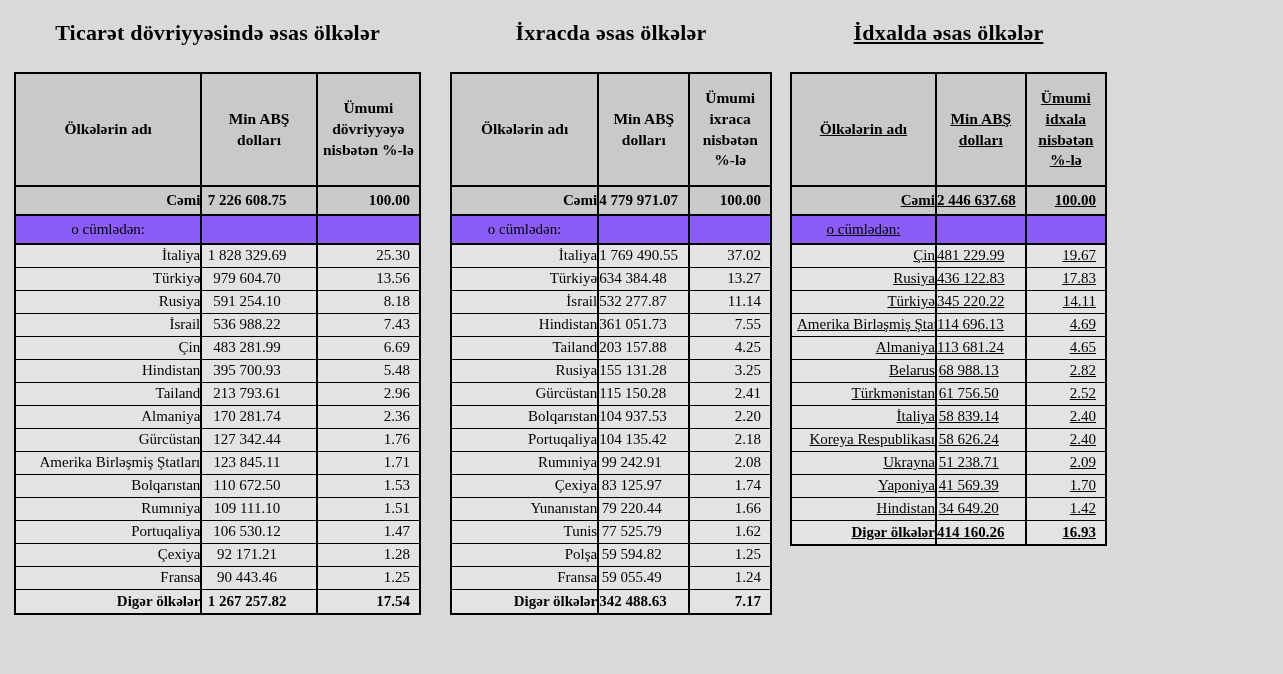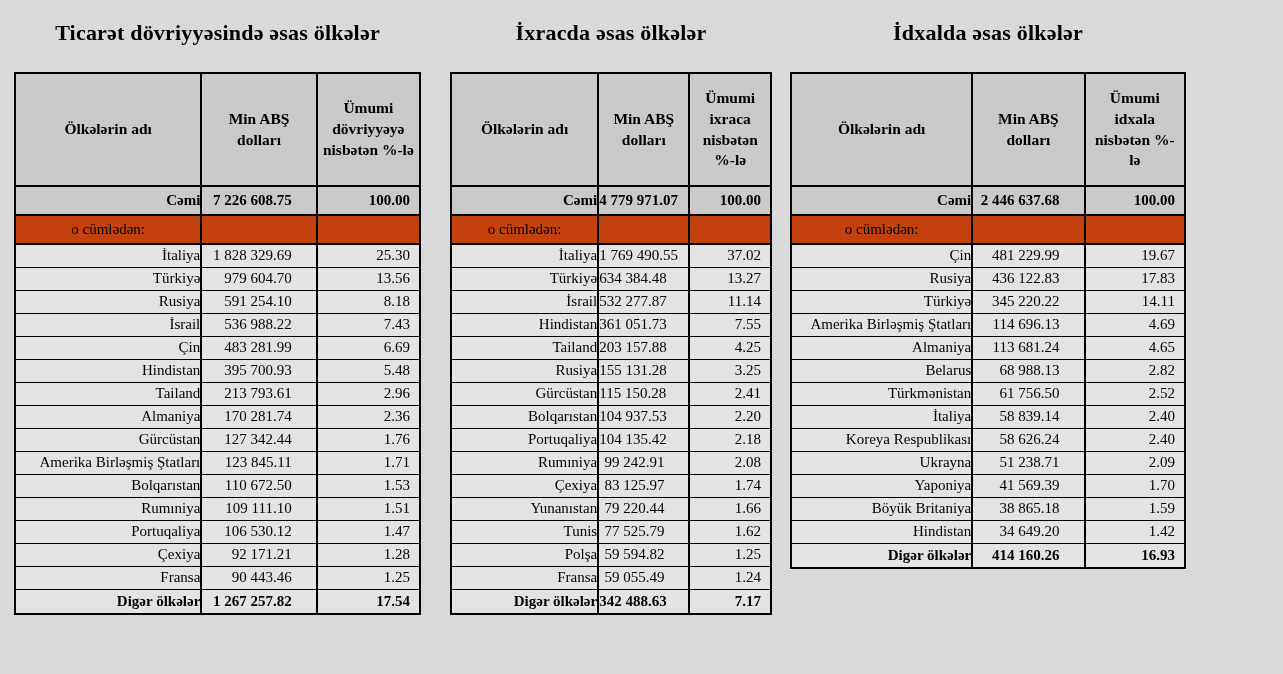--- a/index.html
+++ b/index.html
@@ -12,21 +12,21 @@
   }
   .page {
     display: flex;
     padding-left: 14px;
     padding-right: 15px;
     align-items: flex-start;
   }
   .table-block { flex: 0 0 auto; }
   .block-0 { width: 407px; margin-right: 29px; border-radius: 16px; }
   .block-1 { width: 322px; margin-right: 18px; }
-  .block-2 { width: 396px; }
+  .block-2 { width: 317px; text-decoration: underline; }
   h2.table-title {
     text-align: center;
     font-size: 22px;
     font-weight: bold;
     margin-top: 20px;
     letter-spacing: 0.2px;
     white-space: nowrap;
   }
   table.data-table {
     border-collapse: collapse;
@@ -56,42 +56,42 @@
     border-bottom-width: 2px;
   }
   tr.total td {
     background: #c9c9c9;
     font-weight: bold;
     height: 29px;
     border-top-width: 2px;
     border-bottom-width: 2px;
   }
   tr.sub td {
-    background: #c2410c;
+    background: #8b5cf6;
     height: 29px;
     border-bottom-width: 2px;
   }
   tr.data td {
     background: #e3e3e3;
     height: 23px;
   }
   tr.other td {
     background: #e3e3e3;
     font-weight: bold;
     height: 25px;
   }
   td { font-size: 15px; }
   td.c-name {
     text-align: right;
     padding-left: 5px;
     white-space: nowrap;
   }
   tr.total td.c-name { padding-left: 12px; }
   tr.sub td.c-name { text-align: center; padding-left: 0; }
-  td.c-val { text-align: right; padding-right: 24px; white-space: nowrap; }
+  td.c-val { text-align: center; padding-right: 24px; white-space: nowrap; }
   td.c-pct { text-align: right; padding-right: 9px; white-space: nowrap; }
 </style>
 </head>
 <body>
 
 <div class="page">
 
   <section class="table-block block-0">
     <h2 class="table-title">Ticarət dövriyyəsində əsas ölkələr</h2>
     <table class="data-table">
@@ -387,25 +387,20 @@
             <td class="c-name">Ukrayna</td>
             <td class="c-val">51 238.71</td>
             <td class="c-pct">2.09</td>
           </tr>
           <tr class="data">
             <td class="c-name">Yaponiya</td>
             <td class="c-val">41 569.39</td>
             <td class="c-pct">1.70</td>
           </tr>
           <tr class="data">
-            <td class="c-name">Böyük Britaniya</td>
-            <td class="c-val">38 865.18</td>
-            <td class="c-pct">1.59</td>
-          </tr>
-          <tr class="data">
             <td class="c-name">Hindistan</td>
             <td class="c-val">34 649.20</td>
             <td class="c-pct">1.42</td>
           </tr>
           <tr class="other">
             <td class="c-name">Digər ölkələr</td>
             <td class="c-val">414 160.26</td>
             <td class="c-pct">16.93</td>
           </tr>
         </tbody>

